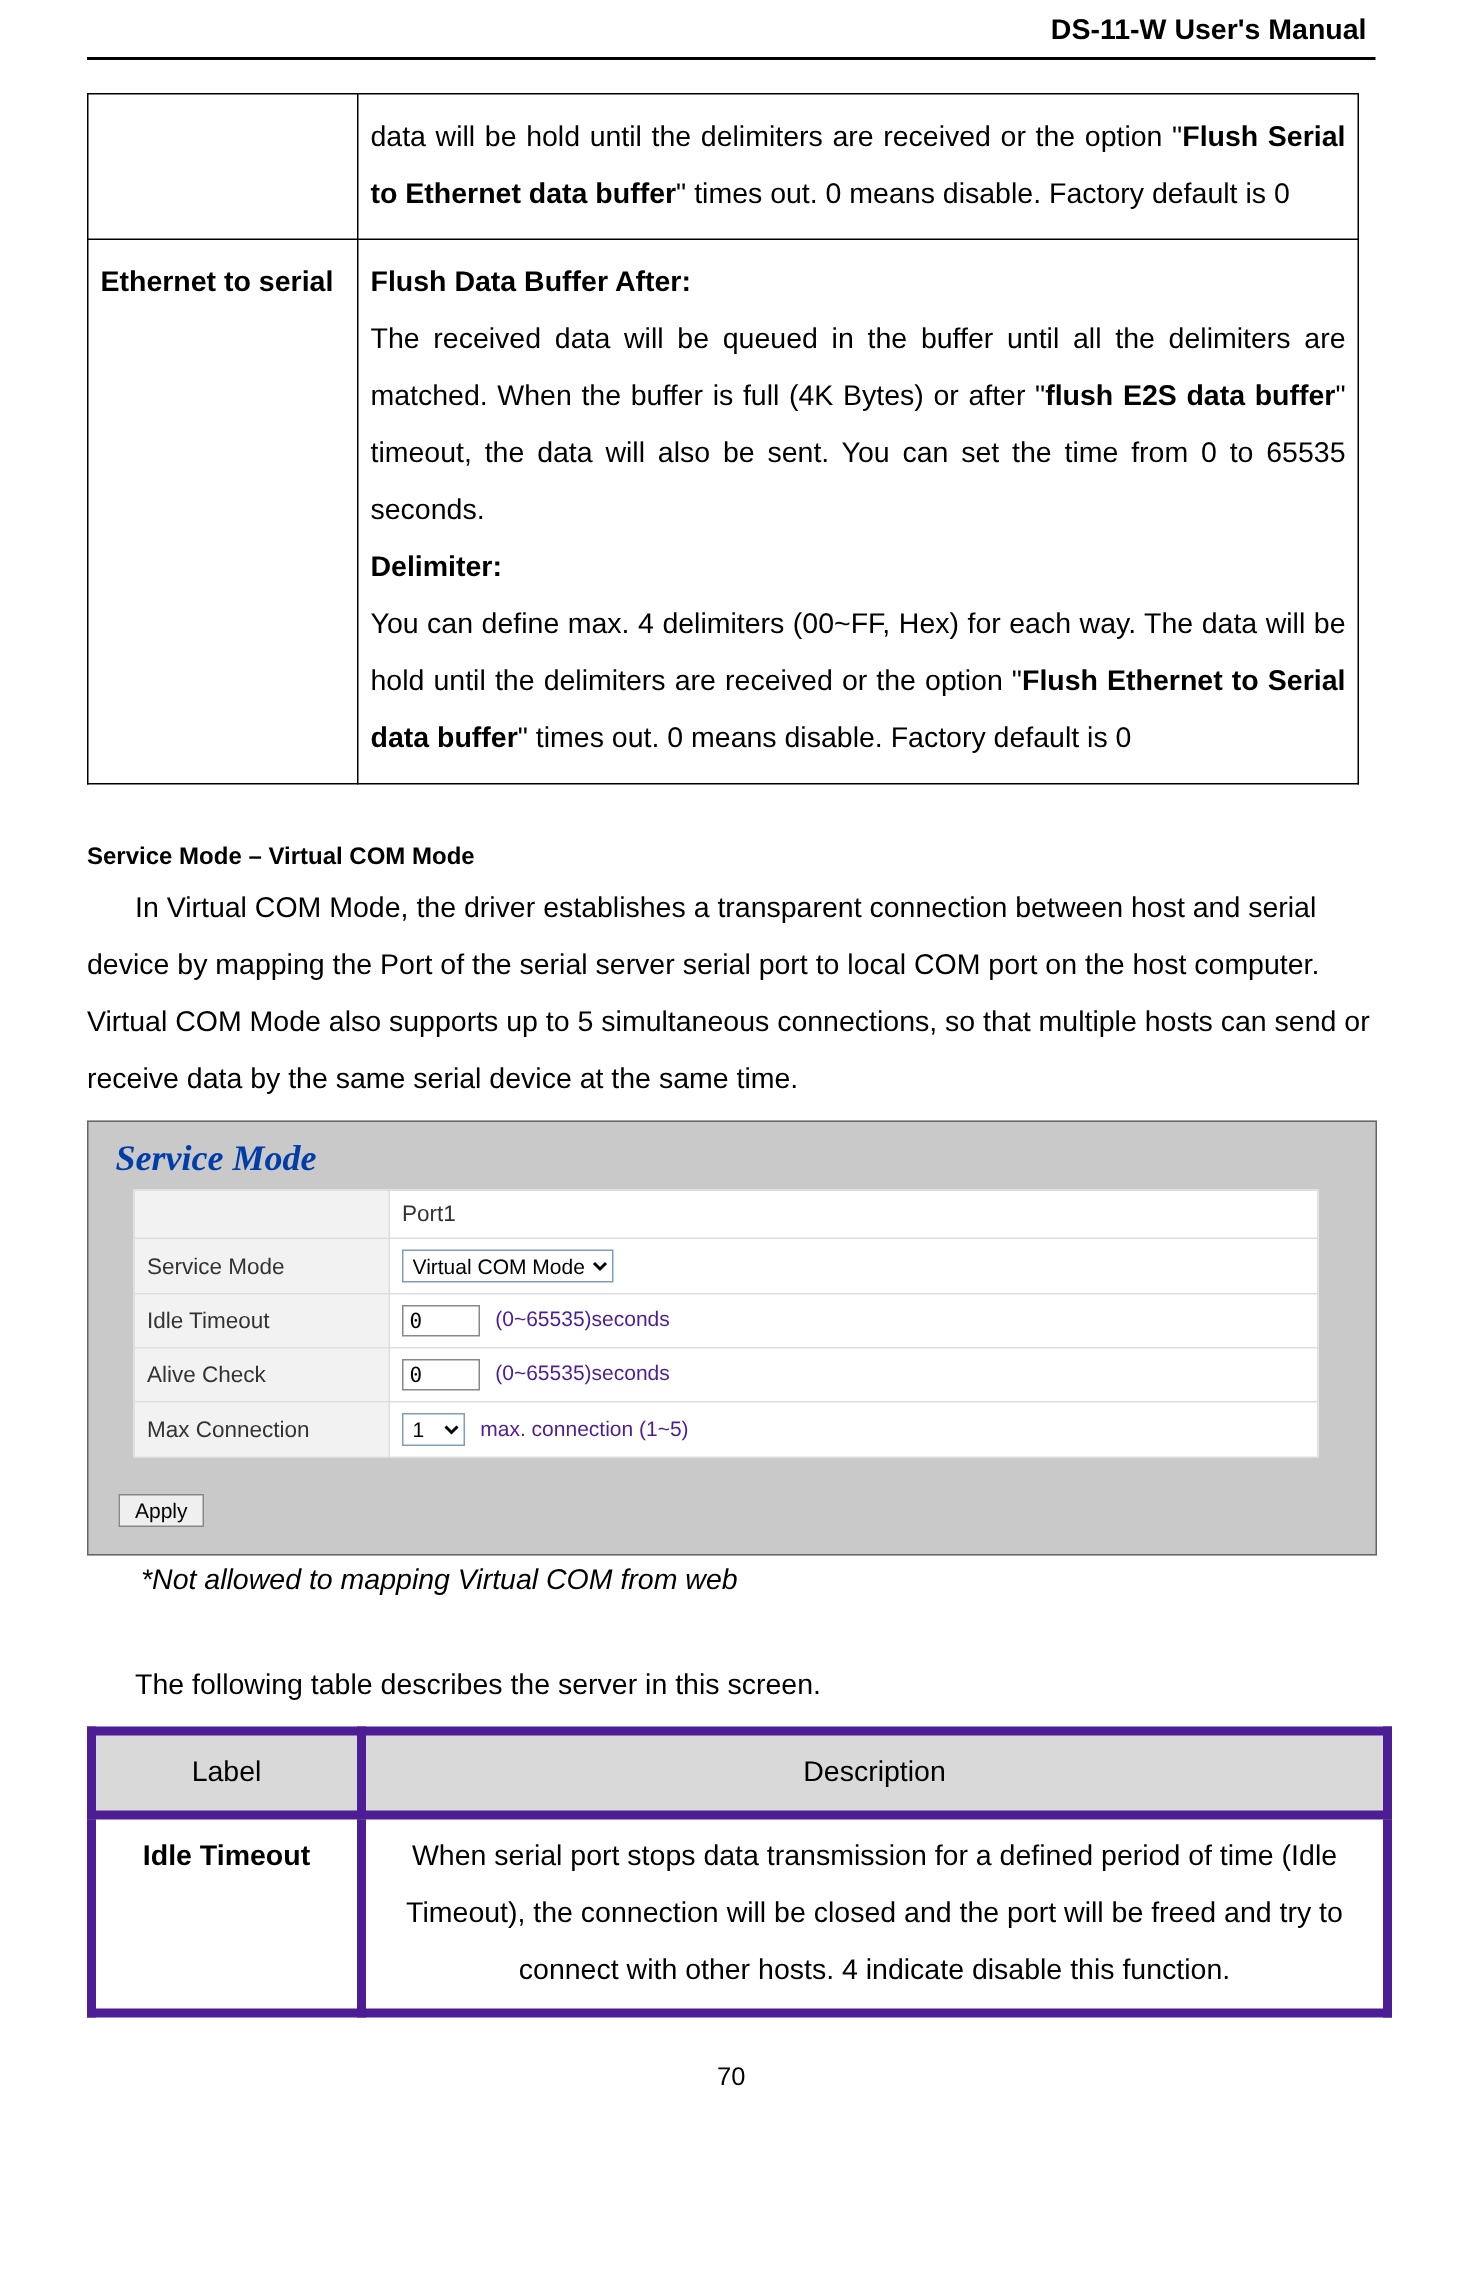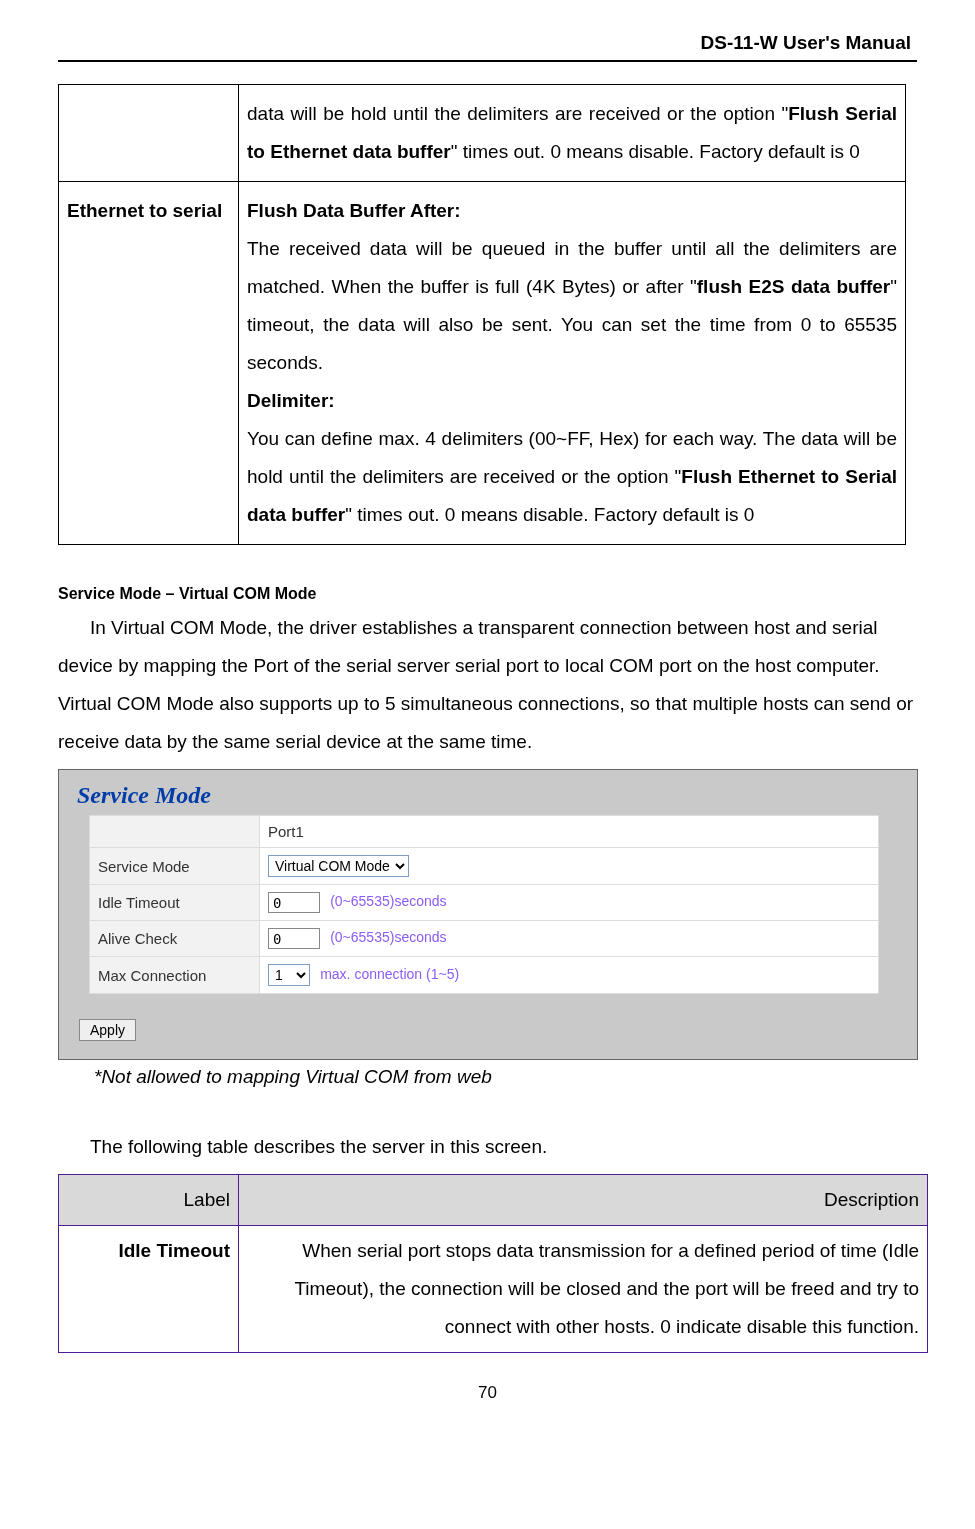--- a/index.html
+++ b/index.html
@@ -13,21 +13,20 @@
   }
   .page {
     padding: 10px 58px 30px 58px;
   }
   .running-header {
     text-align: right;
     font-weight: bold;
     font-size: 19px;
     padding-right: 6px;
     margin-bottom: 6px;
-    margin-top: 22px;
   }
   hr.header-rule {
     border: none;
     border-top: 2px solid #000;
     margin: 0 0 22px 0;
   }
   table.def-table {
     border-collapse: collapse;
     width: 848px;
     margin: 0 1px 40px 0;
@@ -106,42 +105,42 @@
     font-size: 14px;
     border: 1px solid #7d9ec0;
     background: #fff;
     height: 22px;
     padding: 0 2px;
     vertical-align: middle;
   }
   span.hint {
     font-size: 14px;
     margin-left: 6px;
-    color: #8b5cf6;
+    color: #4c1d95;
   }
   .apply-wrap {
     margin: 24px 0 0 20px;
   }
   .apply-btn {
     font-size: 14px;
     padding: 2px 10px;
     background: #efefef;
     border: 1px solid #888;
     cursor: pointer;
   }
   table.desc-table {
     border-collapse: collapse;
     width: 870px;
     font-size: 19px;
   }
   table.desc-table td, table.desc-table th {
-    border: 1px solid #4c1d95;
+    border: 6px solid #4c1d95;
     padding: 6px 8px;
     vertical-align: top;
-    text-align: right;
+    text-align: center;
     font-weight: normal;
     line-height: 2.0;
   }
   table.desc-table th {
     background: #d9d9d9;
   }
   table.desc-table td.label-col { width: 180px; font-weight: bold; }
   .page-number {
     text-align: center;
     font-size: 17px;
@@ -230,20 +229,20 @@
   <p class="body-text">The following table describes the server in this screen.</p>
 
   <table class="desc-table">
     <tbody>
         <tr>
       <th style="width:180px">Label</th>
       <th>Description</th>
     </tr>
     <tr>
       <td class="label-col">Idle Timeout</td>
-      <td class="justify">When serial port stops data transmission for a defined period of time (Idle Timeout), the connection will be closed and the port will be freed and try to connect with other hosts.   0 indicate disable this function.</td>
+      <td class="justify">When serial port stops data transmission for a defined period of time (Idle Timeout), the connection will be closed and the port will be freed and try to connect with other hosts.   4 indicate disable this function.</td>
     </tr>
   </tbody>
     </table>
 
   <div class="page-number">70</div>
 
 </div>
 
 </body></html>

